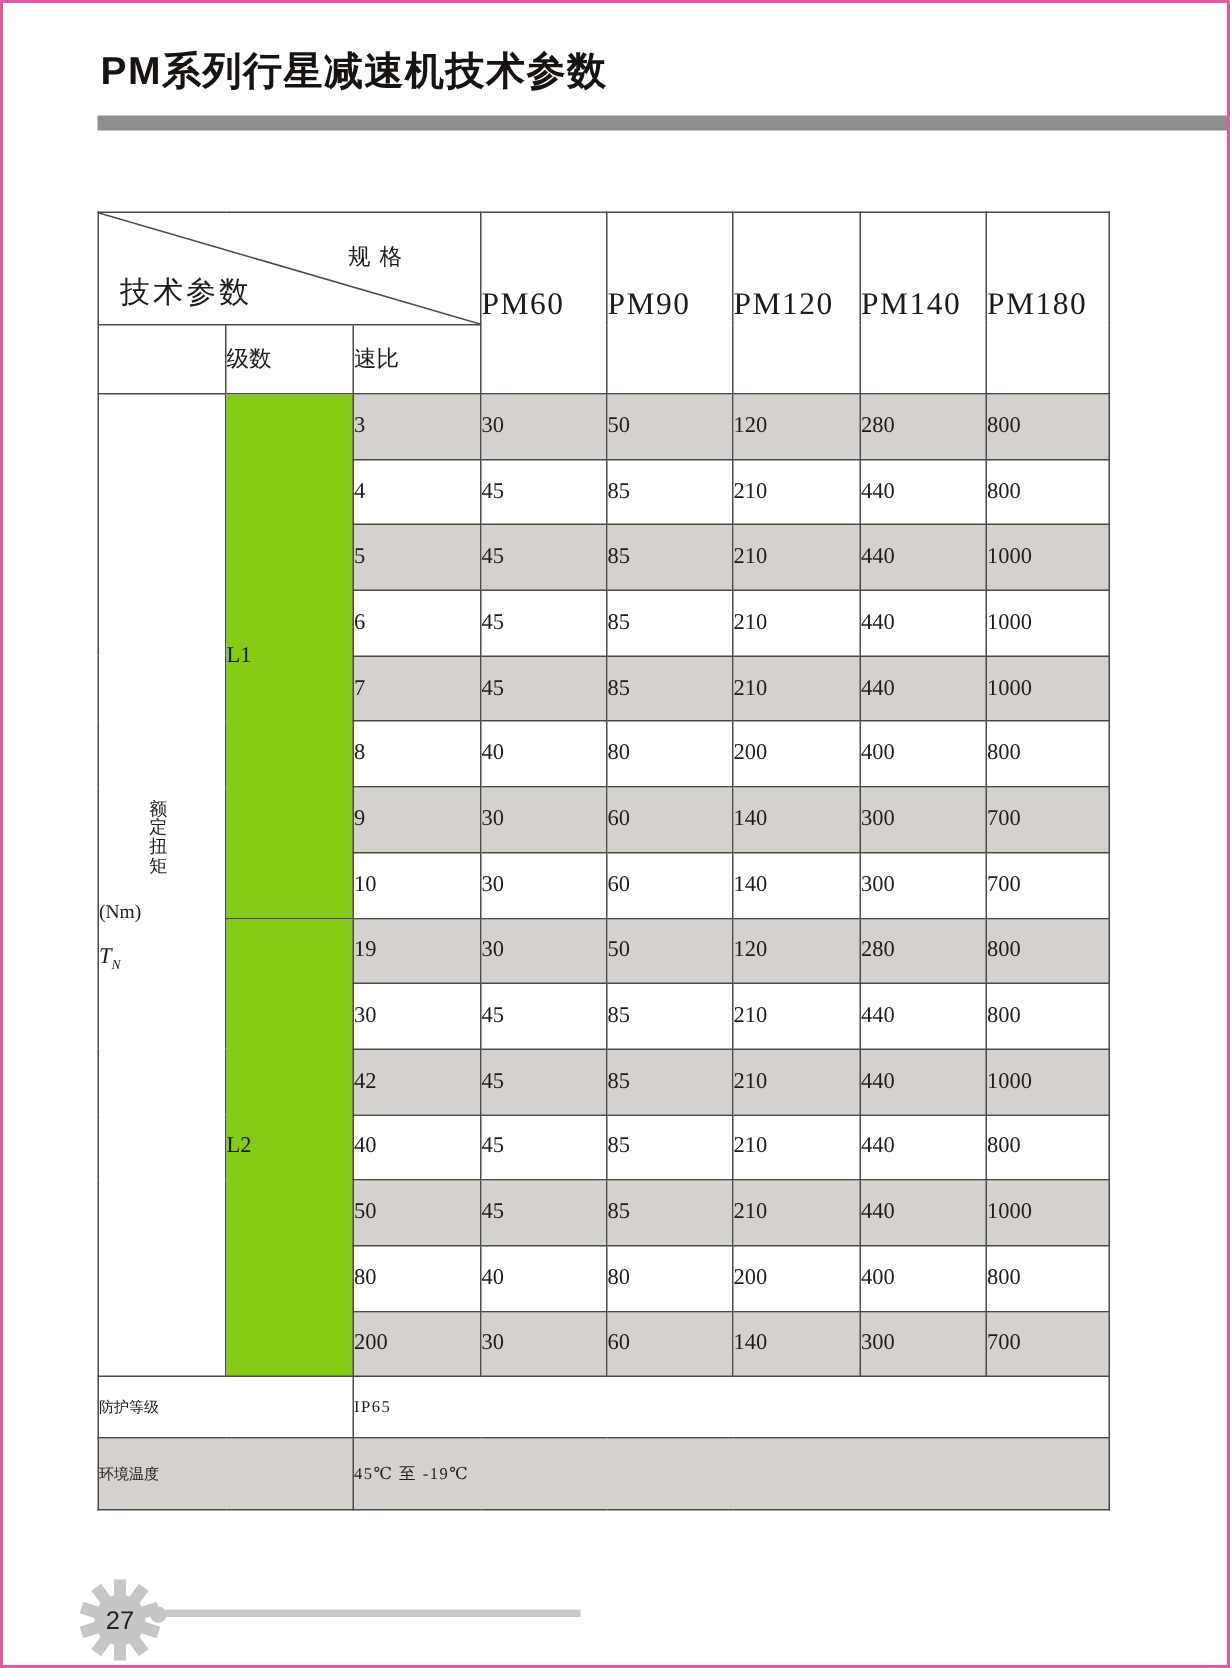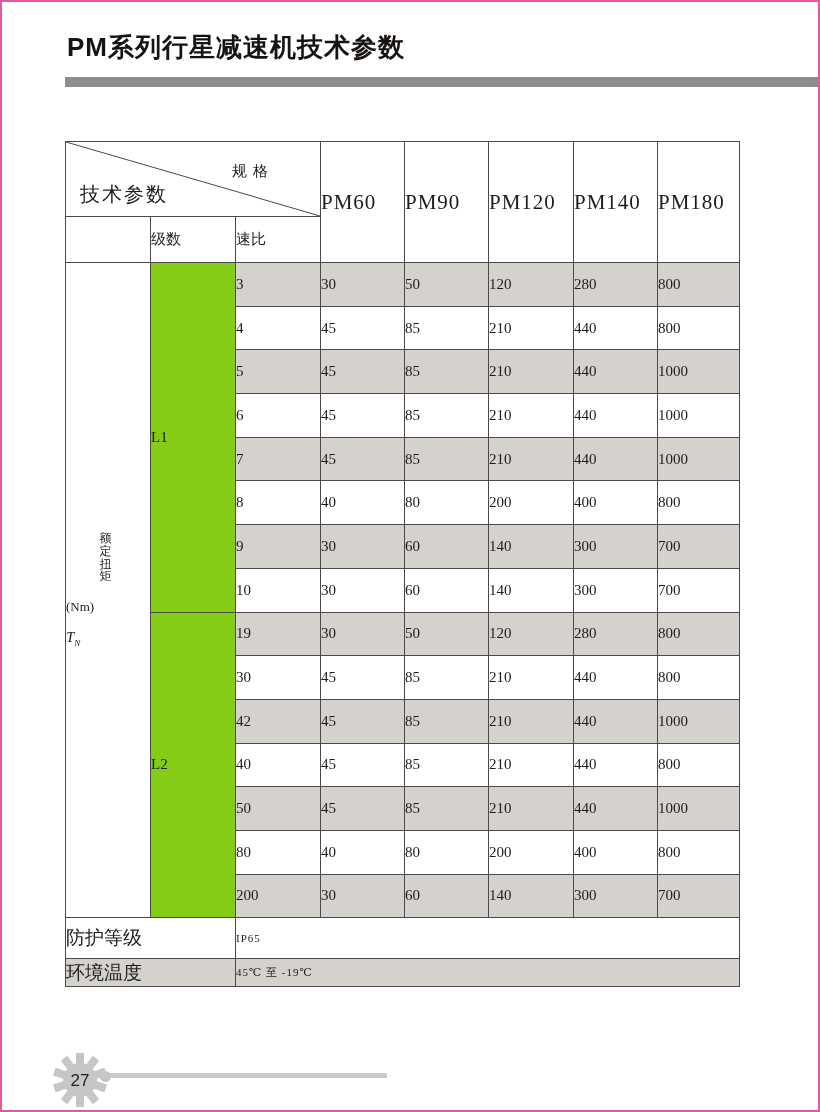--- a/index.html
+++ b/index.html
@@ -34,21 +34,21 @@
   .shaded { background:#d5d1cc; }
   .stage-cell { background:#84cc16; font-size:15px; }
   .torque-cell { background:#ffffff; vertical-align:middle; }
   .torque-vert {
     width:17px; margin:0 auto; word-break:break-all;
     font-size:12px; line-height:1.06; letter-spacing:0;
   }
   .torque-unit { font-size:13px; margin-top:16px; }
   .torque-sym { font-size:15px; font-style:italic; margin-top:14px; }
   .torque-sym sub { font-size:9px; }
-  .footer-label { font-size:19px; }
+  .footer-label { font-size:10px; }
   .footer-value { font-size:11px; letter-spacing:1px; }
   .gear-svg { position:absolute; left:49px; top:1049px; }
   .gear-dot { position:absolute; left:98px; top:1069px; width:11px; height:11px; border-radius:50%; background:#c6c6c6; }
   .gear-line { position:absolute; left:108px; top:1071px; width:277px; height:5px; background:#c9c9c9; }
 </style>
 </head>
 <body>
 
 <div class="page">
 
@@ -212,21 +212,21 @@
           <td class="value-cell shaded">30</td>
           <td class="value-cell shaded">60</td>
           <td class="value-cell shaded">140</td>
           <td class="value-cell shaded">300</td>
           <td class="value-cell shaded">700</td>
         </tr>
         <tr class="footer-row" style="height: 41px;">
           <td class="footer-label" colspan="2">防护等级</td>
           <td class="footer-value" colspan="6">IP65</td>
         </tr>
-        <tr class="footer-row" style="height: 28px;">
+        <tr class="footer-row" style="height: 48px;">
           <td class="footer-label shaded" colspan="2">环境温度</td>
           <td class="footer-value shaded" colspan="6">45℃ 至 -19℃</td>
         </tr>
       </tbody>
   </table>
 
   <svg class="gear-svg" width="58" height="58" viewBox="-29 -29 58 58">
     <g fill="#c6c6c6">
       <g id="gear-teeth">
           <rect x="-4" y="-27" width="8" height="22" transform="rotate(0)"></rect>

